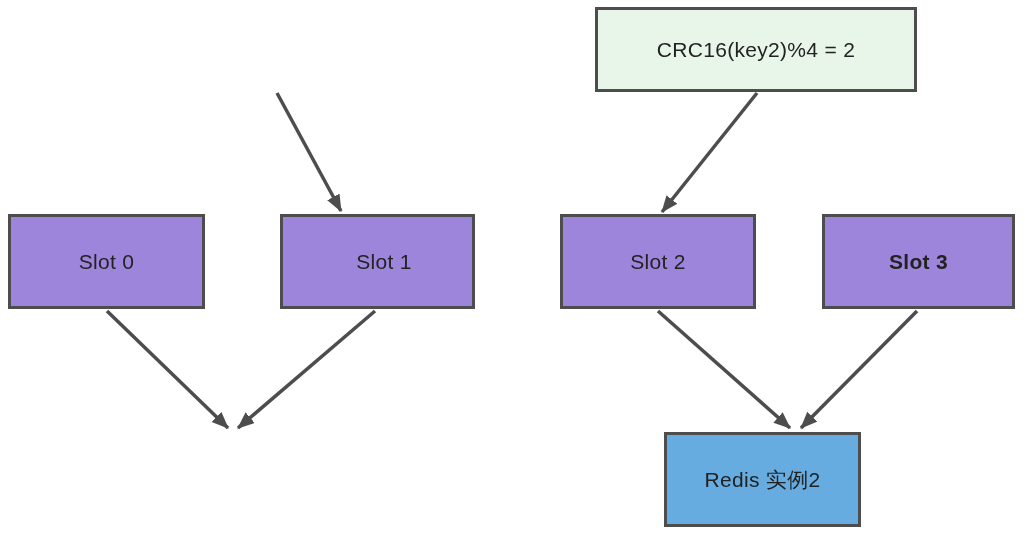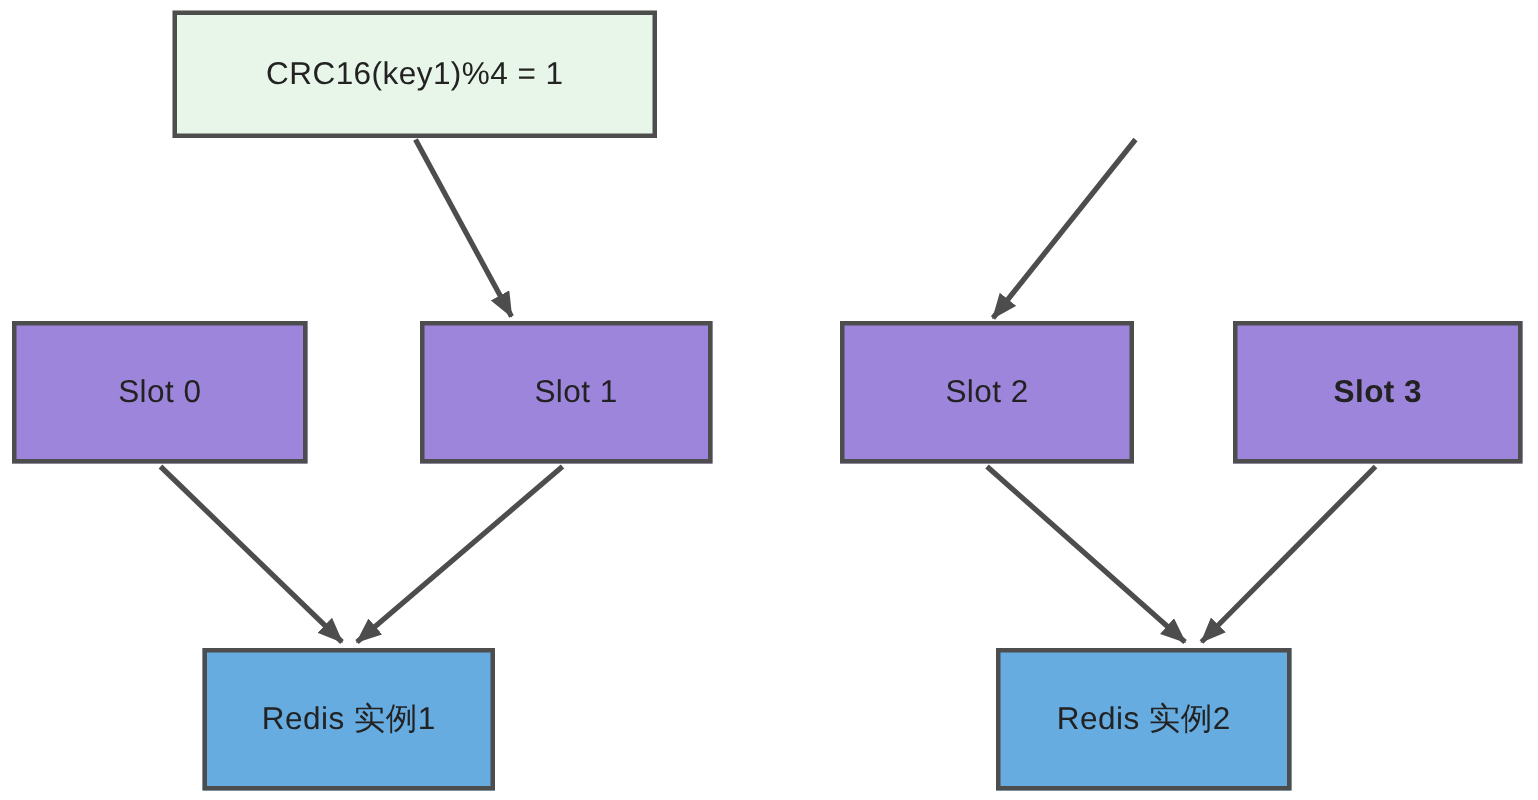--- a/index.html
+++ b/index.html
@@ -69,37 +69,34 @@
       </marker>
     </defs>
     <line class="edge" x1="277" y1="93" x2="341" y2="211" marker-end="url(#arrow)"></line>
     <line class="edge" x1="757" y1="93" x2="662" y2="212" marker-end="url(#arrow)"></line>
     <line class="edge" x1="107" y1="311" x2="228" y2="428" marker-end="url(#arrow)"></line>
     <line class="edge" x1="375" y1="311" x2="238" y2="428" marker-end="url(#arrow)"></line>
     <line class="edge" x1="658" y1="311" x2="790" y2="428" marker-end="url(#arrow)"></line>
     <line class="edge" x1="917" y1="311" x2="801" y2="428" marker-end="url(#arrow)"></line>
   </svg>
 
-  <div class="node hash" id="n-crc1">
-    <span>CRC16(key1)%4 = 1</span>
+  <div class="node hash" id="n-crc2">
+    <span>CRC16(key2)%4 = 2</span>
   </div>
 
   <div class="node slot" id="n-slot0">
     <span>Slot 0</span>
   </div>
   <div class="node slot" id="n-slot1">
     <span>Slot 1</span>
   </div>
   <div class="node slot" id="n-slot2">
     <span>Slot 2</span>
   </div>
   <div class="node slot" id="n-slot3">
     <span>Slot 3</span>
   </div>
 
-  <div class="node instance" id="n-redis1">
-    <span>Redis 实例1</span>
-  </div>
   <div class="node instance" id="n-redis2">
     <span>Redis 实例2</span>
   </div>
 
 </div>
 
 </body></html>

